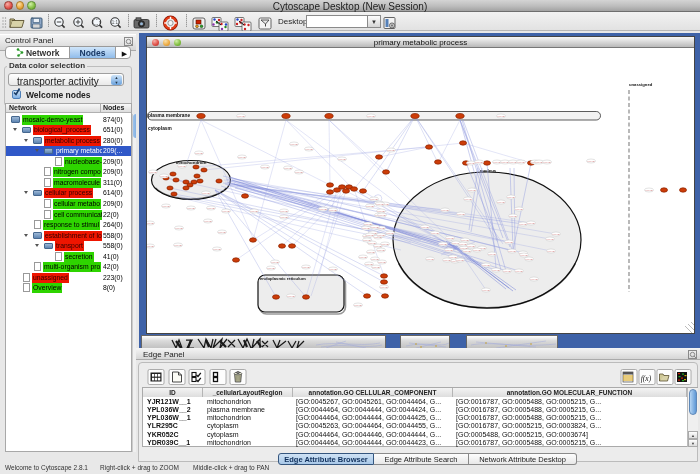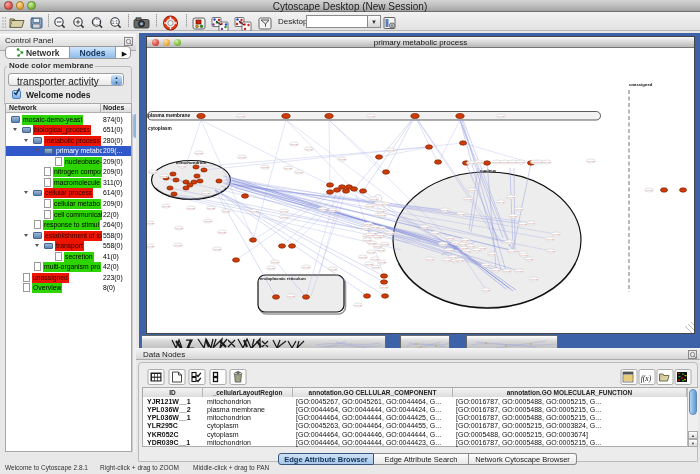--- a/index.html
+++ b/index.html
@@ -186,21 +186,21 @@
     <div class="abs" id="tabnet"><svg width="8" height="9" viewBox="0 0 8 9" style="vertical-align:-1px;">
           <circle cx="2" cy="1.5" r="1.3" fill="#2a9a2a"></circle>
           <circle cx="6" cy="4.5" r="1.3" fill="#2a9a2a"></circle>
           <circle cx="2.5" cy="7.5" r="1.3" fill="#2a9a2a"></circle>
           <path d="M2 1.5 L6 4.5 L2.5 7.5" stroke="#2a9a2a" stroke-width="0.7" fill="none"></path>
         </svg> Network</div>
     <div class="abs" id="tabmos">Nodes</div>
     <div class="abs" id="tabarr">▶</div>
   </div>
   <div class="abs" id="grpbox"></div>
-  <div class="abs" id="grplbl">Node color membrane</div>
+  <div class="abs" id="grplbl">Data color selection</div>
   <div class="abs" id="combo">
       <span>transporter activity</span>
       <div class="abs" id="combospin">▲<br>▼</div>
     </div>
   <div class="abs" id="cbox">
       <svg width="9" height="9" viewBox="0 0 9 9" style="position:absolute;left:-1px;top:-3px;overflow:visible;">
         <path d="M2 4.5 L4 6.5 L7.5 0.5" stroke="#1a3c66" stroke-width="1.6" fill="none"></path>
       </svg>
     </div>
   <div class="abs" id="cboxlbl">Welcome nodes</div>
@@ -749,21 +749,21 @@
         <circle cx="300" cy="9" r="0.8"></circle>
         <circle cx="350" cy="6" r="0.8"></circle>
         <circle cx="370" cy="9" r="0.8"></circle>
         <circle cx="395" cy="7" r="0.8"></circle>
         <circle cx="285" cy="10" r="0.8"></circle>
       </g>
 </svg>
 </div>
 <div class="abs" id="dp">
   <div class="abs" id="dphead">
-      <span>Data Nodes</span>
+      <span>Edge Panel</span>
       <svg width="9" height="9" viewBox="0 0 9 9" style="position:absolute;right:3px;top:1.5px;">
         <rect x="0.5" y="0.5" width="8" height="8" fill="none" stroke="#8a8a8a"></rect>
         <circle cx="4.5" cy="4.5" r="2.2" fill="none" stroke="#8a8a8a" stroke-width="1"></circle>
         <line x1="6" y1="6" x2="8" y2="8" stroke="#8a8a8a" stroke-width="1"></line>
       </svg>
     </div>
   <div class="abs" id="dppanel">
     <svg class="abs" style="left:0;top:0;" width="558" height="98" viewBox="0 0 558 98" id="dpicons">
 <g transform="translate(9,0)">
           <rect x="0" y="6.5" width="16" height="15" rx="1.5" fill="#fdfdfd" stroke="#999" stroke-width="0.8"></rect>
@@ -864,19 +864,19 @@
           <div class="abs" id="dthumb"></div>
           <div class="abs" style="left:0px;top:43px;width:10px;height:8px;background:linear-gradient(#fdfdfd,#ddd);border:1px solid #aaa;line-height:8px;">▲</div>
           <div class="abs" style="left:0px;top:51px;width:10px;height:8px;background:linear-gradient(#fdfdfd,#ddd);border:1px solid #aaa;line-height:8px;">▼</div>
         </div>
     </div>
   </div>
 </div>
 <div class="abs" id="btabs">
   <div class="btab" id="btab1">Edge Attribute Browser</div>
   <div class="btab" id="btab2">Edge Attribute Search</div>
-  <div class="btab" id="btab3">Network Cytoscape Browser</div>
+  <div class="btab" id="btab3">Network Attribute Desktop</div>
 </div>
 <div class="abs" id="status">
   <span class="abs" style="left:5px;">Welcome to Cytoscape 2.8.1</span>
   <span class="abs" style="left:100px;">Right-click + drag to ZOOM</span>
   <span class="abs" style="left:193px;">Middle-click + drag to PAN</span>
 </div>
 
 </body></html>

